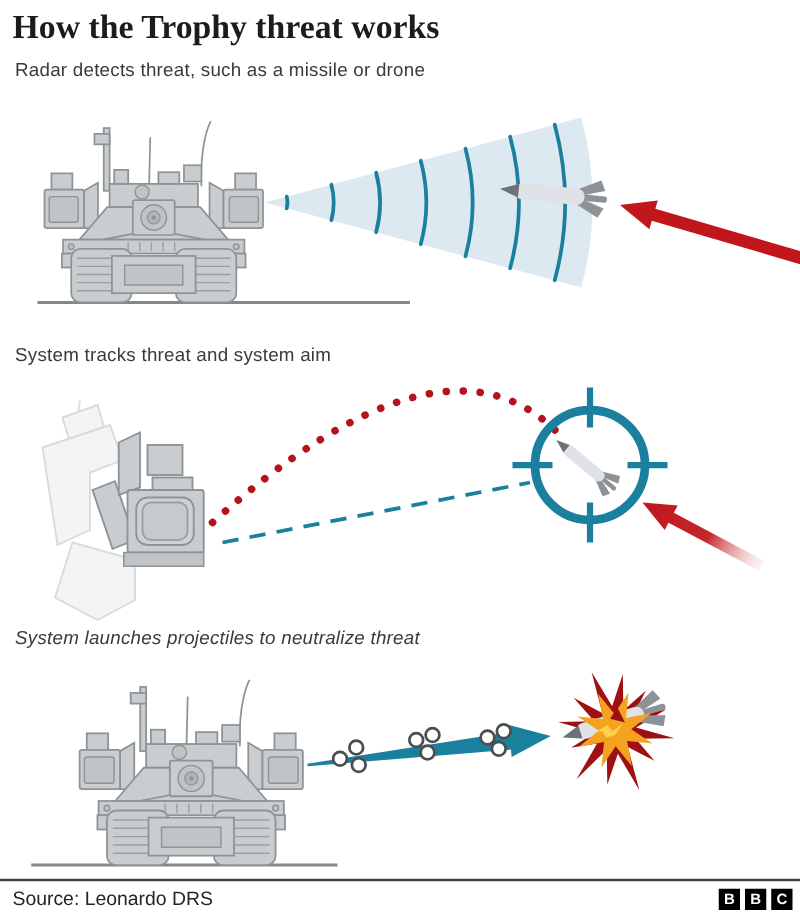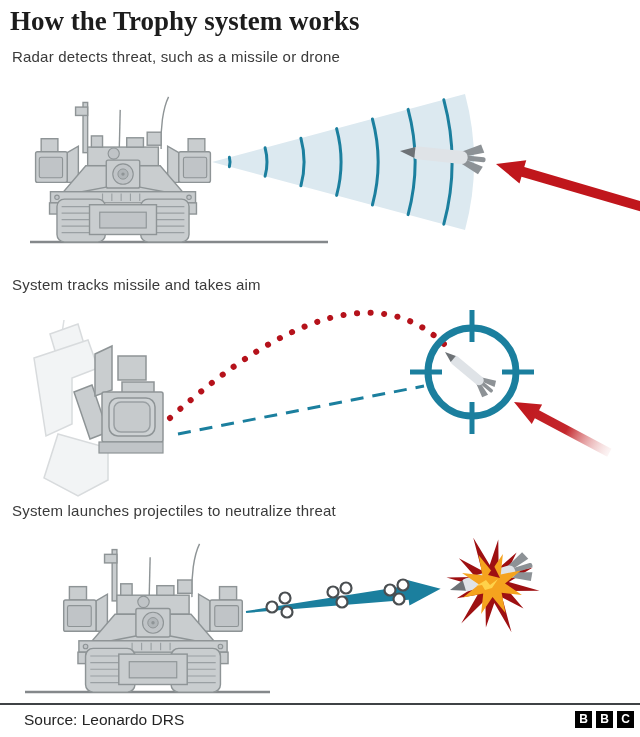--- a/index.html
+++ b/index.html
@@ -7,21 +7,21 @@
     --dark-red:#9e1012; --orange:#f5a31e; --yellow:#ffd24a;
     --tank-fill:#c9cdcf; --tank-stroke:#8e9496; --text:#1c1c1c;
   }
   *{margin:0;padding:0;box-sizing:border-box;}
   html,body{background:#fff;}
   .page{position:relative;width:640px;height:737px;background:#fff;overflow:hidden;
          font-family:"Liberation Sans","DejaVu Sans",sans-serif;}
   .title{position:absolute;left:10px;top:6px;font-family:"Liberation Serif","DejaVu Serif",serif;
          font-weight:700;font-size:27px;color:var(--text);}
   .sub{position:absolute;left:12px;font-size:15px;color:#3a3a3a;letter-spacing:.2px;}
-  .sub1{top:48px;} .sub2{top:276px;} .sub3{top:502px;}
+  .sub1{top:48px;} .sub2{top:276px;} .sub3{top:502px;font-style:italic;}
   .panel-svg{position:absolute;left:0;}
   .svg1{top:72px;} .svg2{top:306px;} .svg3{top:528px;}
 
   
   .tk{fill:var(--tank-fill);stroke:var(--tank-stroke);stroke-width:1.5;}
   .tk2{fill:#c0c4c7;stroke:var(--tank-stroke);stroke-width:1.2;}
   .tkl{stroke:var(--tank-stroke);fill:none;stroke-width:1.5;}
   .tread{stroke:#9aa0a3;fill:none;stroke-width:1.2;}
   .ground{stroke:#84888b;stroke-width:2.5;fill:none;}
   
@@ -36,32 +36,32 @@
   
   .miss-body{fill:#dfe3e7;} .miss-nose{fill:#6d7276;} .miss-fin{fill:#8d9296;}
   
   .faint{fill:#f2f4f5;stroke:#d8dbdd;stroke-width:1.5;}
   .faintl{stroke:#dcdfe1;fill:none;stroke-width:1.5;}
   
   .dark-red-f{fill:var(--dark-red);} .orange-f{fill:var(--orange);} .yellow-f{fill:var(--yellow);}
   .proj{fill:#fff;stroke:#4a4e51;stroke-width:2.2;}
 
   .divider{position:absolute;left:0;top:703px;width:640px;height:2px;background:#3f4245;}
-  .source{position:absolute;left:24px;top:711px;font-size:15.5px;color:#242424;}
+  .source{position:absolute;left:10px;top:711px;font-size:15.5px;color:#242424;}
   .bbc{position:absolute;right:6px;top:711px;display:flex;gap:4px;}
   .bbc-box{width:17px;height:17px;background:#000;color:#fff;font-weight:700;
            font-size:12px;line-height:17px;text-align:center;
            font-family:"Liberation Sans","DejaVu Sans",sans-serif;}
 </style>
 </head>
 <body>
 
 <div class="page">
 
-  <div class="title">How the Trophy system works</div>
+  <div class="title">How the Trophy threat works</div>
 
   <div class="sub sub1">Radar detects threat, such as a missile or drone</div>
 
   <svg class="panel-svg svg1" width="640" height="192" viewBox="0 0 640 192">
     <defs>
       <g id="tankSym">
         <path class="tkl" d="M149,2 C143,14 140,36 141,58" stroke-width="1.6"></path>
         <line class="tkl" x1="97" y1="16" x2="96" y2="58" stroke-width="2"></line>
         <rect class="tk" x="57" y="8" width="5" height="54"></rect>
         <rect class="tk" x="49" y="13" width="13" height="9"></rect>
@@ -126,21 +126,21 @@
 
     <g transform="translate(400,79) rotate(6)">
       <use href="#missileSym"></use>
     </g>
 
     <g transform="translate(496,92) rotate(16.3)">
       <polygon class="red-f" points="0,0 28,-12 28,-5 165,-5 165,5 28,5 28,12"></polygon>
     </g>
   </svg>
 
-  <div class="sub sub2">System tracks missile and takes aim</div>
+  <div class="sub sub2">System tracks threat and system aim</div>
 
   <svg class="panel-svg svg2" width="640" height="200" viewBox="0 0 640 200">
     <defs>
       <linearGradient id="fadeRed" x1="0" y1="0" x2="108" y2="0" gradientUnits="userSpaceOnUse">
         <stop offset="0" stop-color="#c0161c"></stop>
         <stop offset="0.55" stop-color="#c4272c"></stop>
         <stop offset="1" stop-color="#efc9c9" stop-opacity="0.2"></stop>
       </linearGradient>
     </defs>
 

